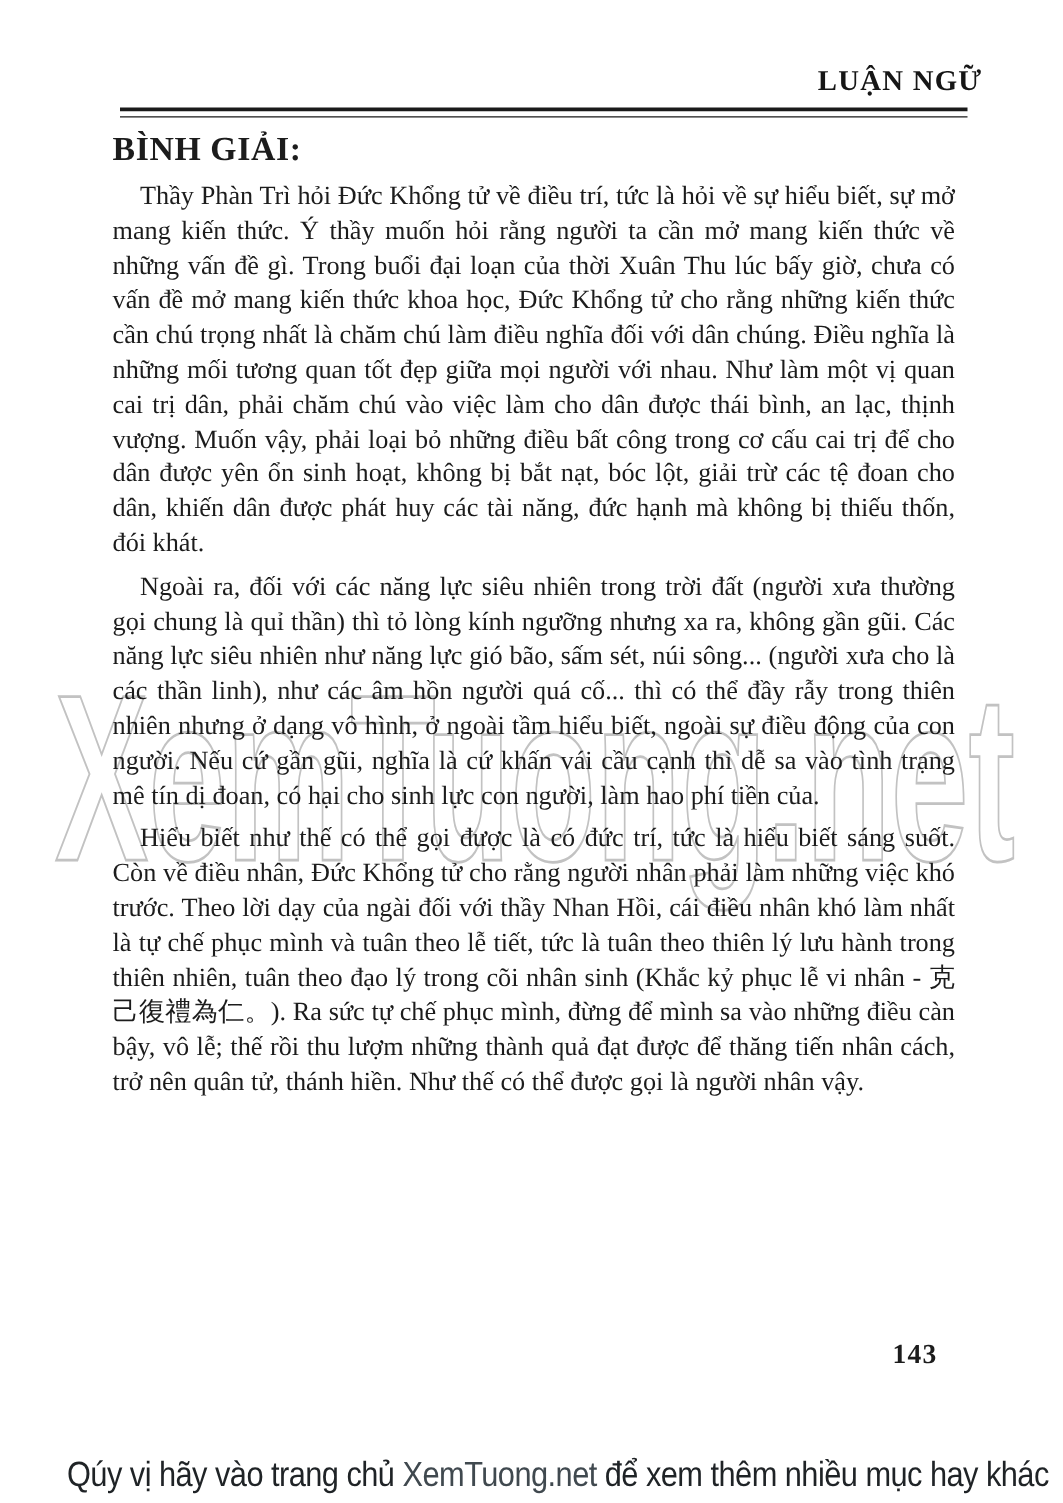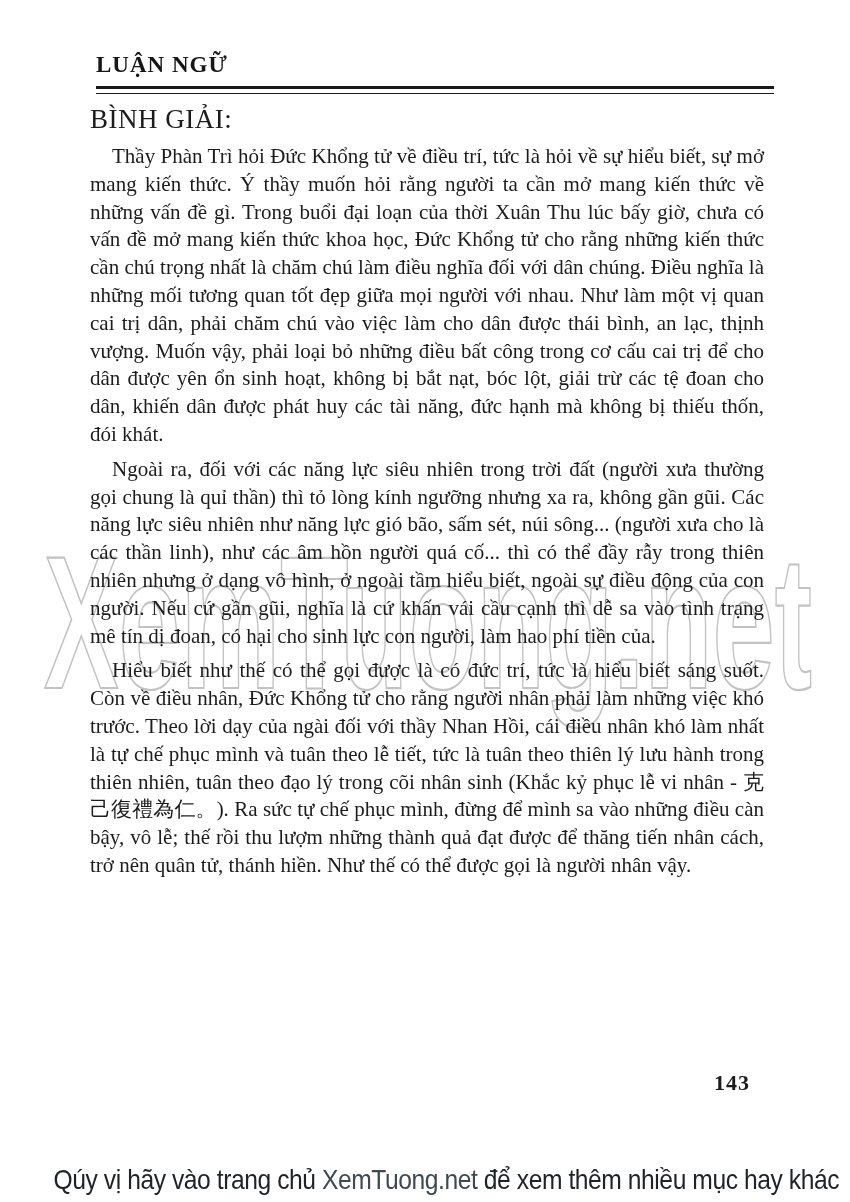--- a/index.html
+++ b/index.html
@@ -13,21 +13,21 @@
   
   .watermark{
     position:absolute;left:42px;top:500px;z-index:0;
     pointer-events:none;
   }
 
   .layer{position:absolute;inset:0;z-index:1;}
 
   
   .header-row{
-    position:absolute;top:52px;left:96px;right:64px;
+    position:absolute;top:52px;left:96px;right:64px;text-align:right;
   }
   .header-title{
     font-size:23px;font-weight:bold;letter-spacing:1px;color:#161616;
   }
   .double-rule{
     position:absolute;top:86px;left:96px;right:76px;height:4px;
     border-top:3px solid #1a1a1a;border-bottom:1px solid #1a1a1a;
   }
 
   
@@ -37,21 +37,21 @@
   .dn-heading{
     font-size:26px;font-weight:bold;font-style:italic;
     margin:0 0 16px 8px;letter-spacing:0.5px;
   }
   .quote{
     margin:0 0 13px 30px;
     font-style:italic;font-size:21.5px;line-height:29px;
     text-align:justify;
   }
   .bg-heading{
-    font-size:27px;font-weight:normal;letter-spacing:0.5px;
+    font-size:27px;font-weight:bold;letter-spacing:0.5px;
     margin:6px 0 8px 0;
   }
   .para{
     font-size:21px;line-height:27.8px;text-align:justify;
     text-indent:22px;margin:0 12px 7px 0;
   }
   .cjk{font-style:normal;}
   .inline-italic{}
 
   

